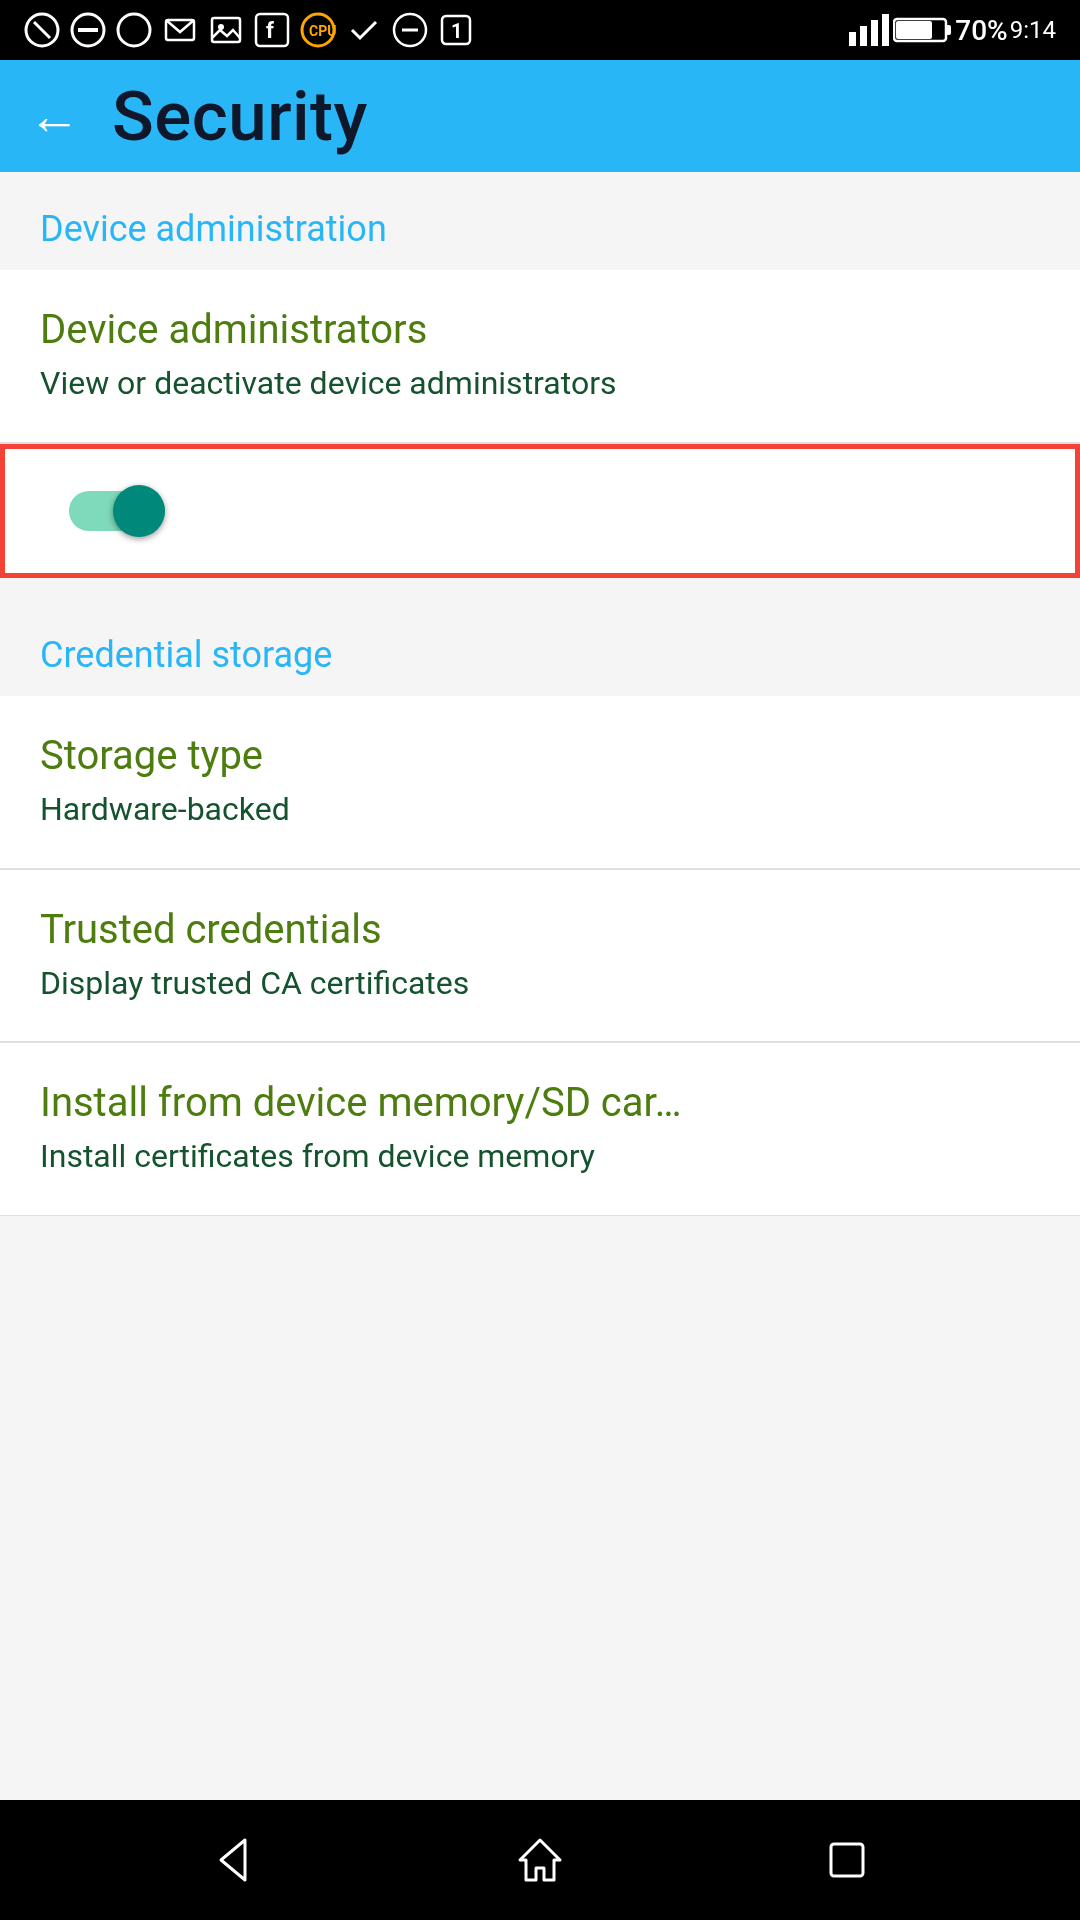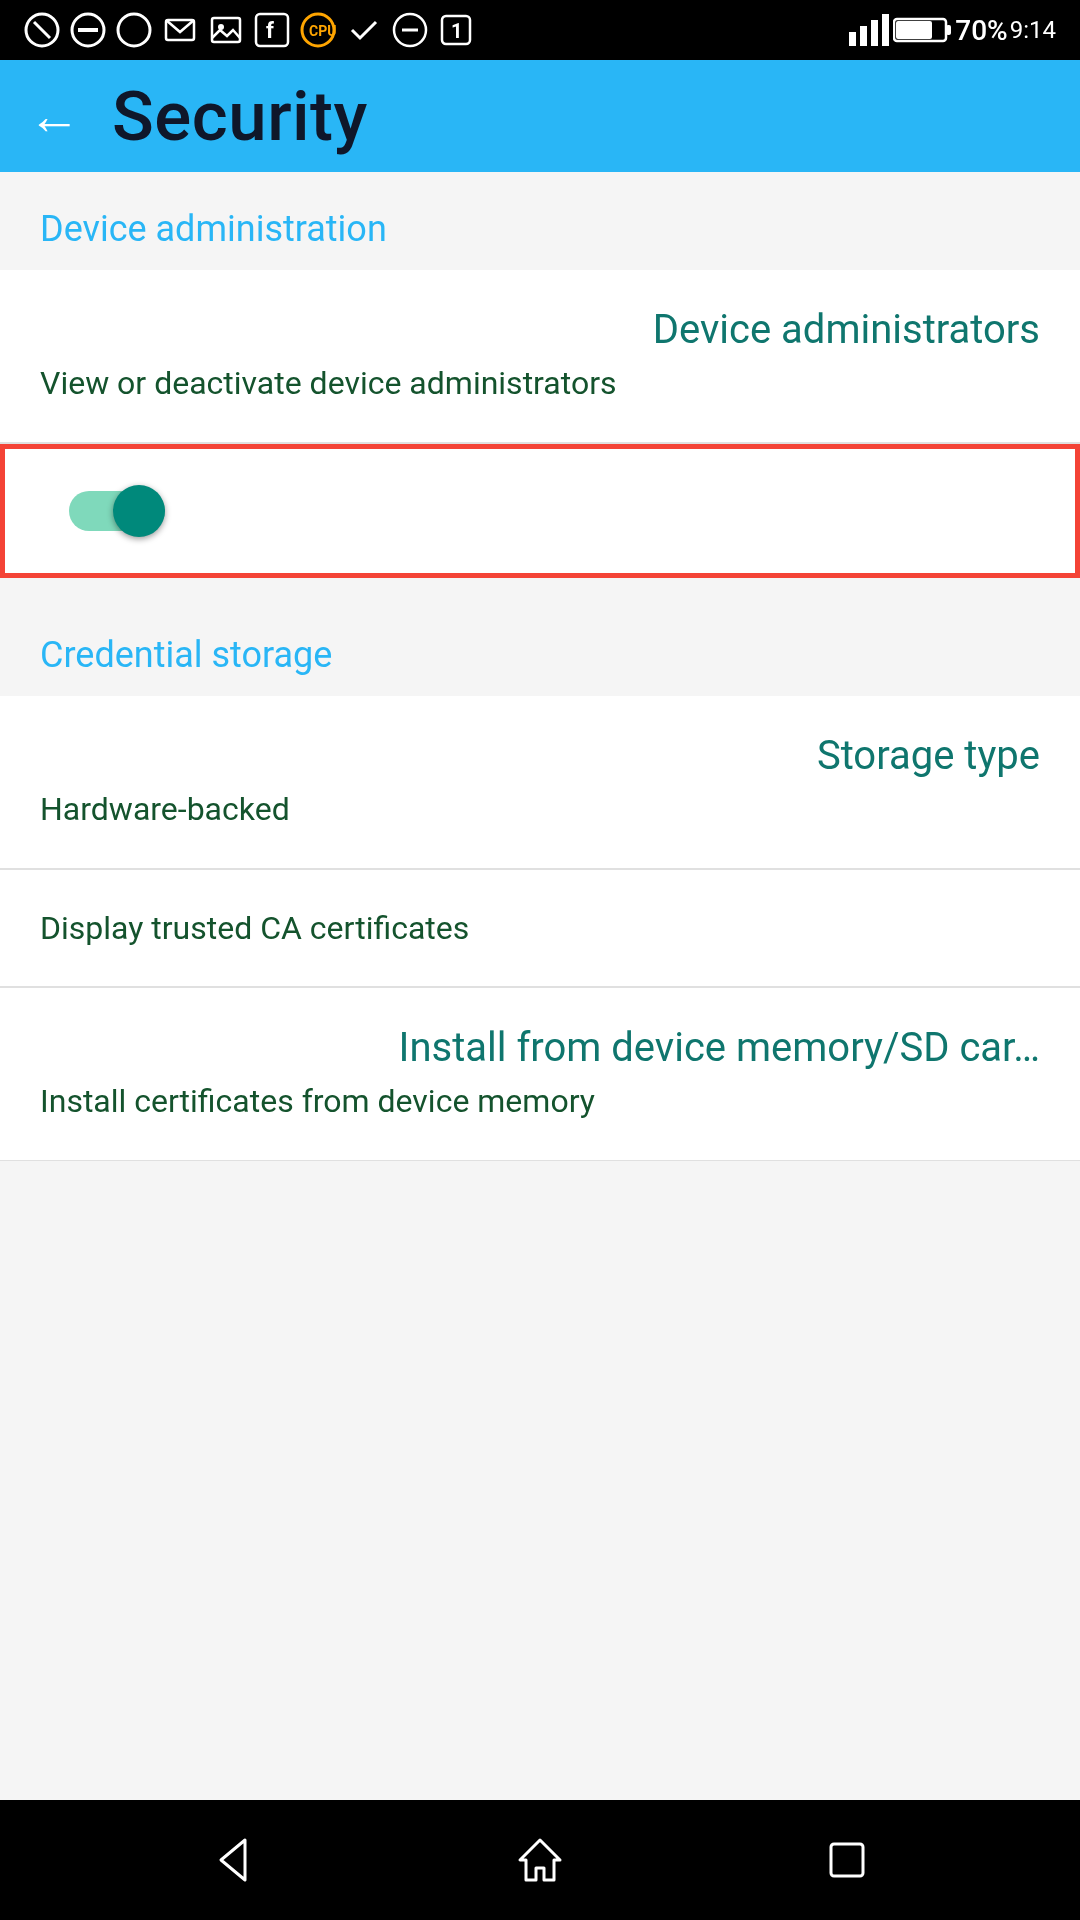--- a/index.html
+++ b/index.html
@@ -83,24 +83,23 @@
       align-items: center;
       justify-content: space-between;
       border-bottom: 1px solid #e0e0e0;
       cursor: pointer;
     }
     .settings-item-text {
       flex: 1;
     }
     .settings-item-title {
       font-size: 40px;
-      color: #0f766e;
+      color: #4d7c0f;
       font-weight: 400;
       margin-bottom: 8px;
-      text-align: right;
     }
     .settings-item-subtitle {
       font-size: 32px;
       color: #14532d;
       font-weight: 400;
       line-height: 1.4;
     }
 
     
     .settings-item-highlighted {
@@ -264,20 +263,21 @@
     <div class="settings-item-text">
       <div class="settings-item-title">Storage type</div>
       <div class="settings-item-subtitle">Hardware-backed</div>
     </div>
   </div>
 
   <div class="divider"></div>
 
   <div class="settings-item">
     <div class="settings-item-text">
+      <div class="settings-item-title">Trusted credentials</div>
       <div class="settings-item-subtitle">Display trusted CA certificates</div>
     </div>
   </div>
 
   <div class="divider"></div>
 
   <div class="settings-item">
     <div class="settings-item-text">
       <div class="settings-item-title">Install from device memory/SD car…</div>
       <div class="settings-item-subtitle">Install certificates from device memory</div>

